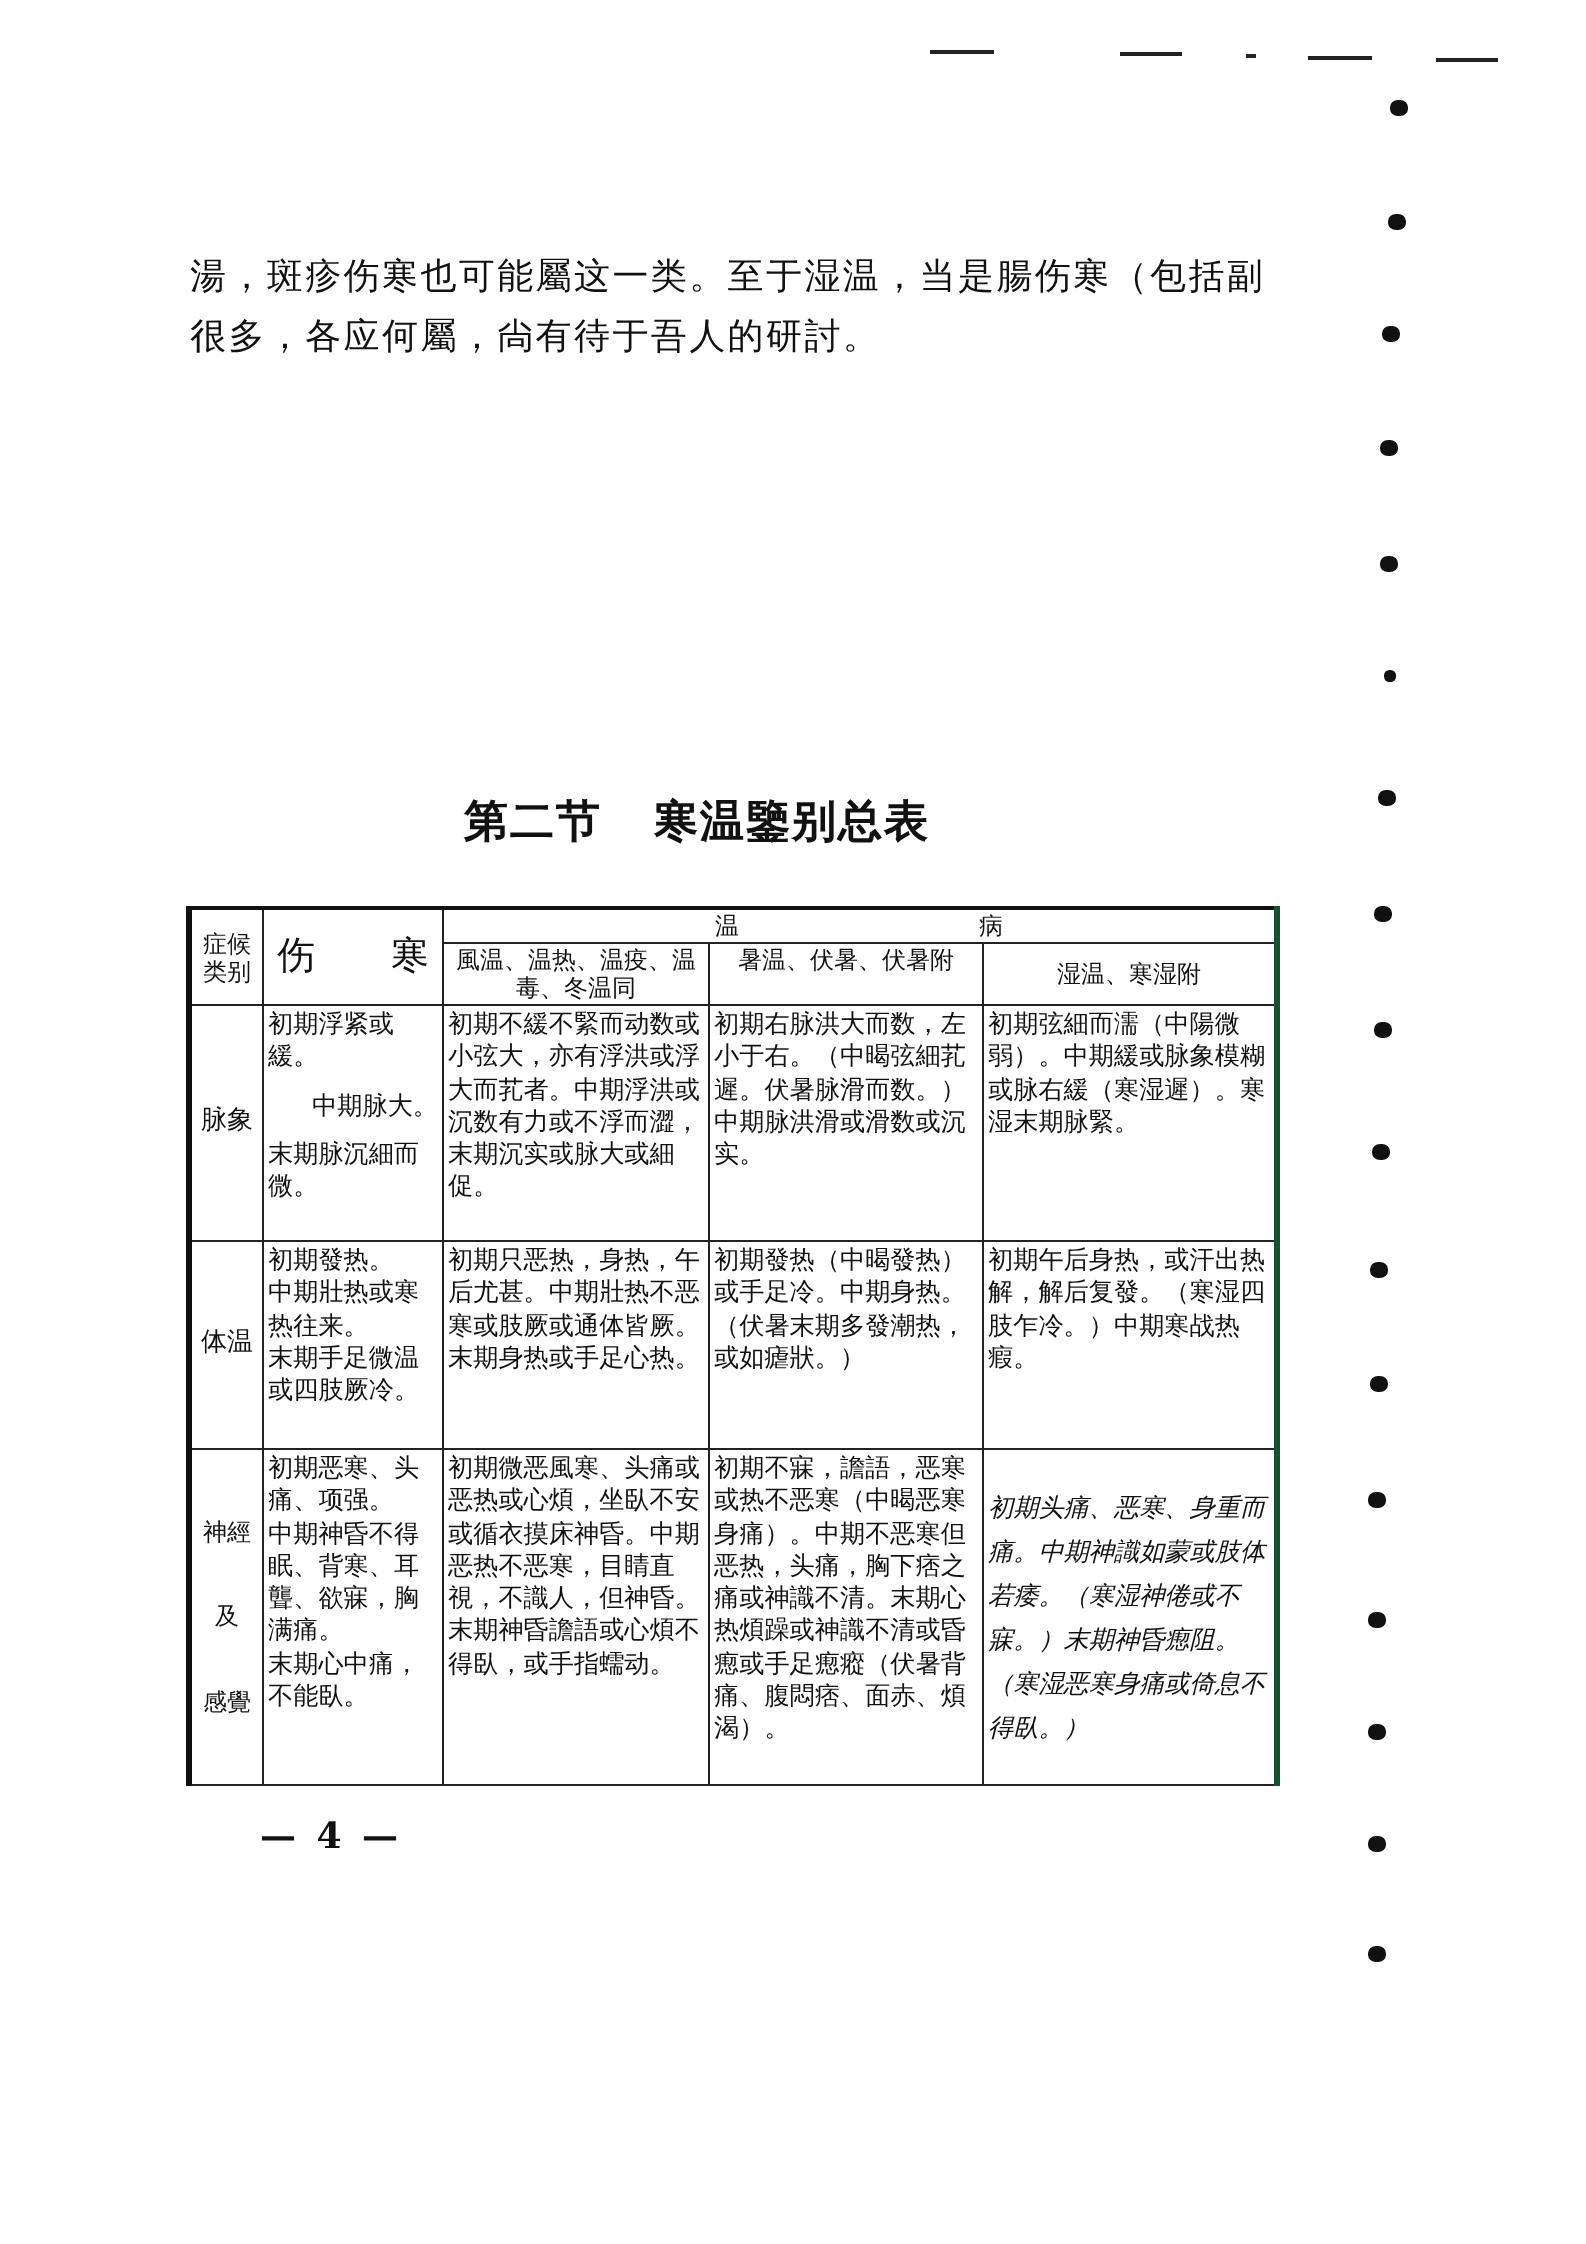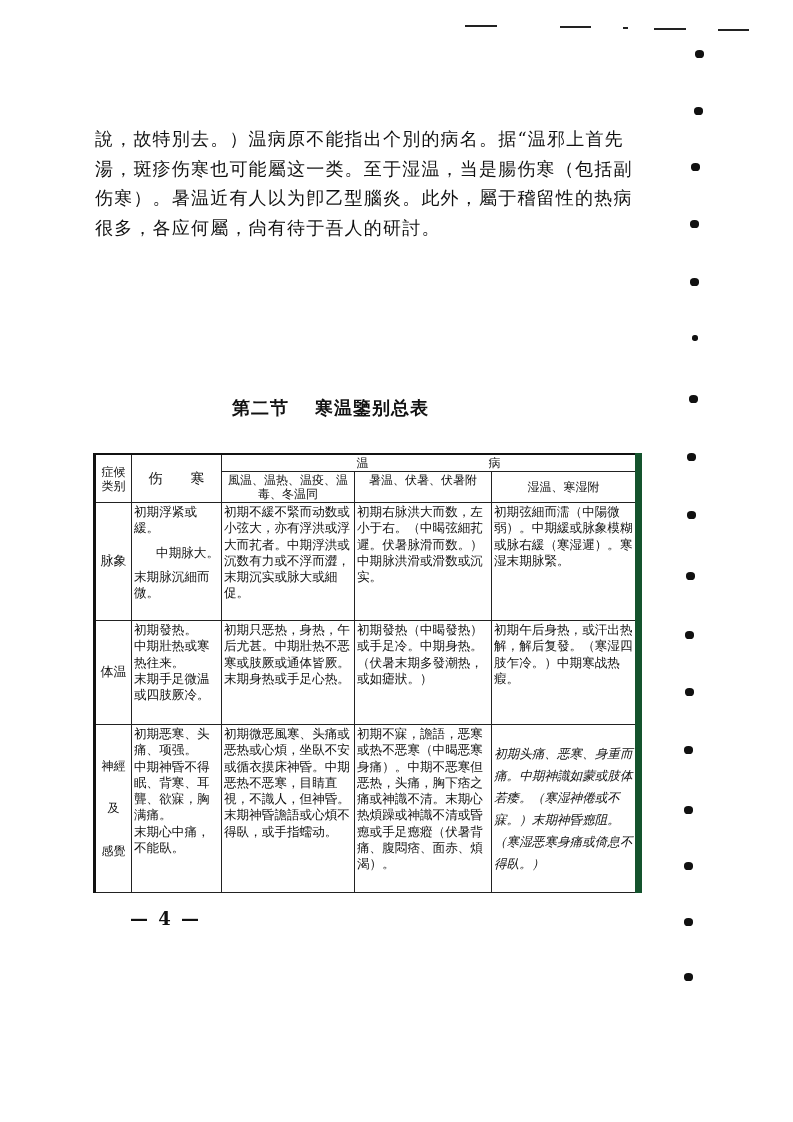--- a/index.html
+++ b/index.html
@@ -10,33 +10,33 @@
   .topline { position:absolute; height:2px; background:#222; top:25px; }
   .bind-dot { position:absolute; width:9px; height:8px; background:#111; border-radius:45%; }
   .para {
     position:absolute; left:95px; top:124px; width:560px;
     font-size:18px; line-height:29.5px; letter-spacing:1.2px; margin:0;
   }
   .para .line { display:block; white-space:nowrap; }
   .section-title {
     position:absolute; left:232px; top:396px; width:300px;
     font-family: "DejaVu Sans", "Liberation Sans", sans-serif;
-    font-size:18px; font-weight:bold; letter-spacing:1px; white-space:nowrap;
+    font-size:22px; font-weight:bold; letter-spacing:1px; white-space:nowrap;
   }
   .section-title .gap { display:inline-block; width:26px; }
   table.main {
     position:absolute; left:93px; top:453px; width:544px;
     border-collapse:collapse; table-layout:fixed;
     font-size:12.6px; line-height:16.3px;
   }
   table.main td, table.main th {
     border:1px solid #222; vertical-align:top; padding:1px 2px; font-weight:normal;
     word-break:break-all;
   }
-  table.main { border-left:3px solid #111; border-right:7px solid #14532d; border-top:2px solid #111; }
+  table.main { border-left:3px solid #111; border-right:3px solid #14532d; border-top:2px solid #111; }
   .hdr-small { font-size:12px; line-height:14px; }
   .c { text-align:center; }
   .rowlabel { vertical-align:middle !important; text-align:center; font-size:13px; }
   .cellp { margin:0; }
   .pageno {
     position:absolute; left:130px; top:908px; font-size:18px; font-weight:bold; letter-spacing:2px;
   }
 </style>
 </head>
 <body>
@@ -59,42 +59,40 @@
 <div class="bind-dot" style="left:686px;top:572px;"></div>
 <div class="bind-dot" style="left:685px;top:631px;"></div>
 <div class="bind-dot" style="left:685px;top:688px;"></div>
 <div class="bind-dot" style="left:684px;top:746px;"></div>
 <div class="bind-dot" style="left:684px;top:806px;"></div>
 <div class="bind-dot" style="left:684px;top:862px;"></div>
 <div class="bind-dot" style="left:684px;top:918px;"></div>
 <div class="bind-dot" style="left:684px;top:973px;"></div>
 
 <div class="para">
-  <span class="line">說，故特別去。）温病原不能指出个別的病名。据“温邪上首先</span>
   <span class="line">湯，斑疹伤寒也可能屬这一类。至于湿温，当是腸伤寒（包括副</span>
-  <span class="line">伤寒）。暑温近有人以为卽乙型腦炎。此外，屬于稽留性的热病</span>
   <span class="line">很多，各应何屬，尙有待于吾人的研討。</span>
 </div>
 
 <div class="section-title">
   <span>第二节</span><span class="gap"></span><span>寒温鑒别总表</span>
 </div>
 
 <table class="main">
   <colgroup>
     <col style="width:37px">
     <col style="width:90px">
     <col style="width:133px">
     <col style="width:137px">
     <col style="width:147px">
   </colgroup>
   <tbody>
       <tr>
     <th rowspan="2" class="hdr-small c" style="vertical-align:middle;">症候类别</th>
-    <th rowspan="2" class="c" style="vertical-align:middle;font-size:14px;">伤　　寒</th>
+    <th rowspan="2" class="c" style="vertical-align:middle;font-size:19px;">伤　　寒</th>
     <th colspan="3" class="c hdr-small">温　　　　　　　　　　病</th>
   </tr>
   <tr>
     <th class="hdr-small">風温、温热、温疫、温毒、冬温同</th>
     <th class="hdr-small">暑温、伏暑、伏暑附</th>
     <th class="hdr-small" style="vertical-align:middle;">湿温、寒湿附</th>
   </tr>
 
   <tr style="height:118px;">
     <td class="rowlabel">脉象</td>

